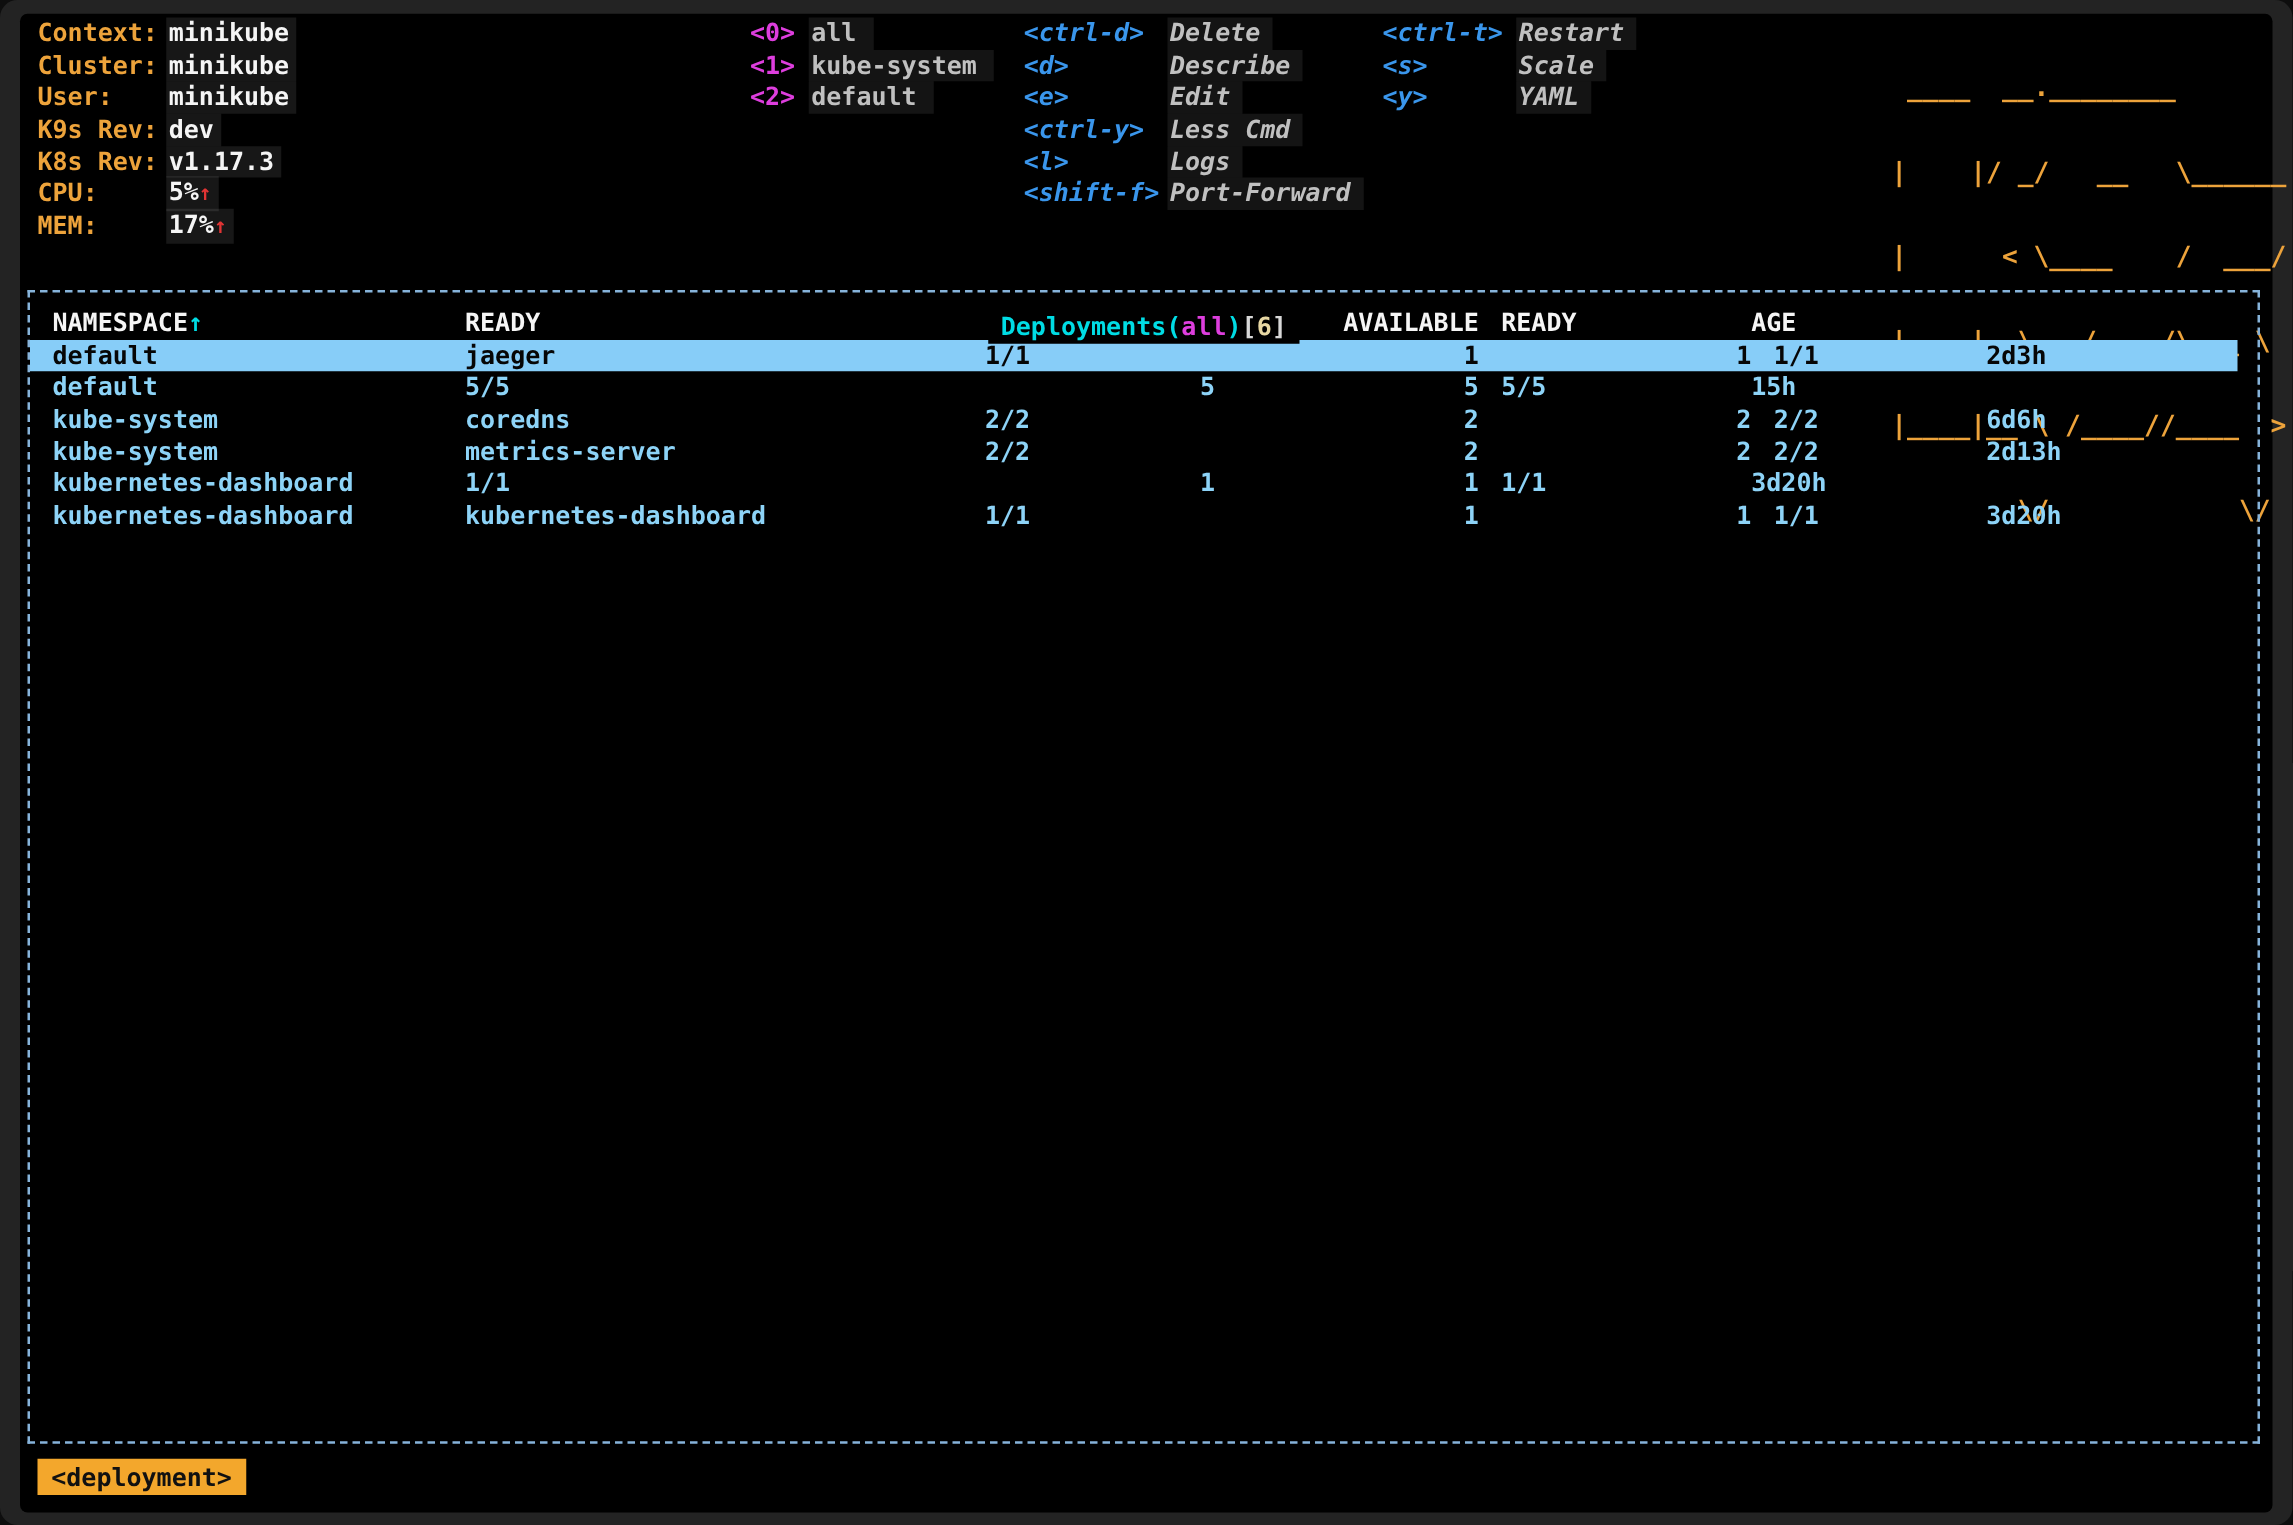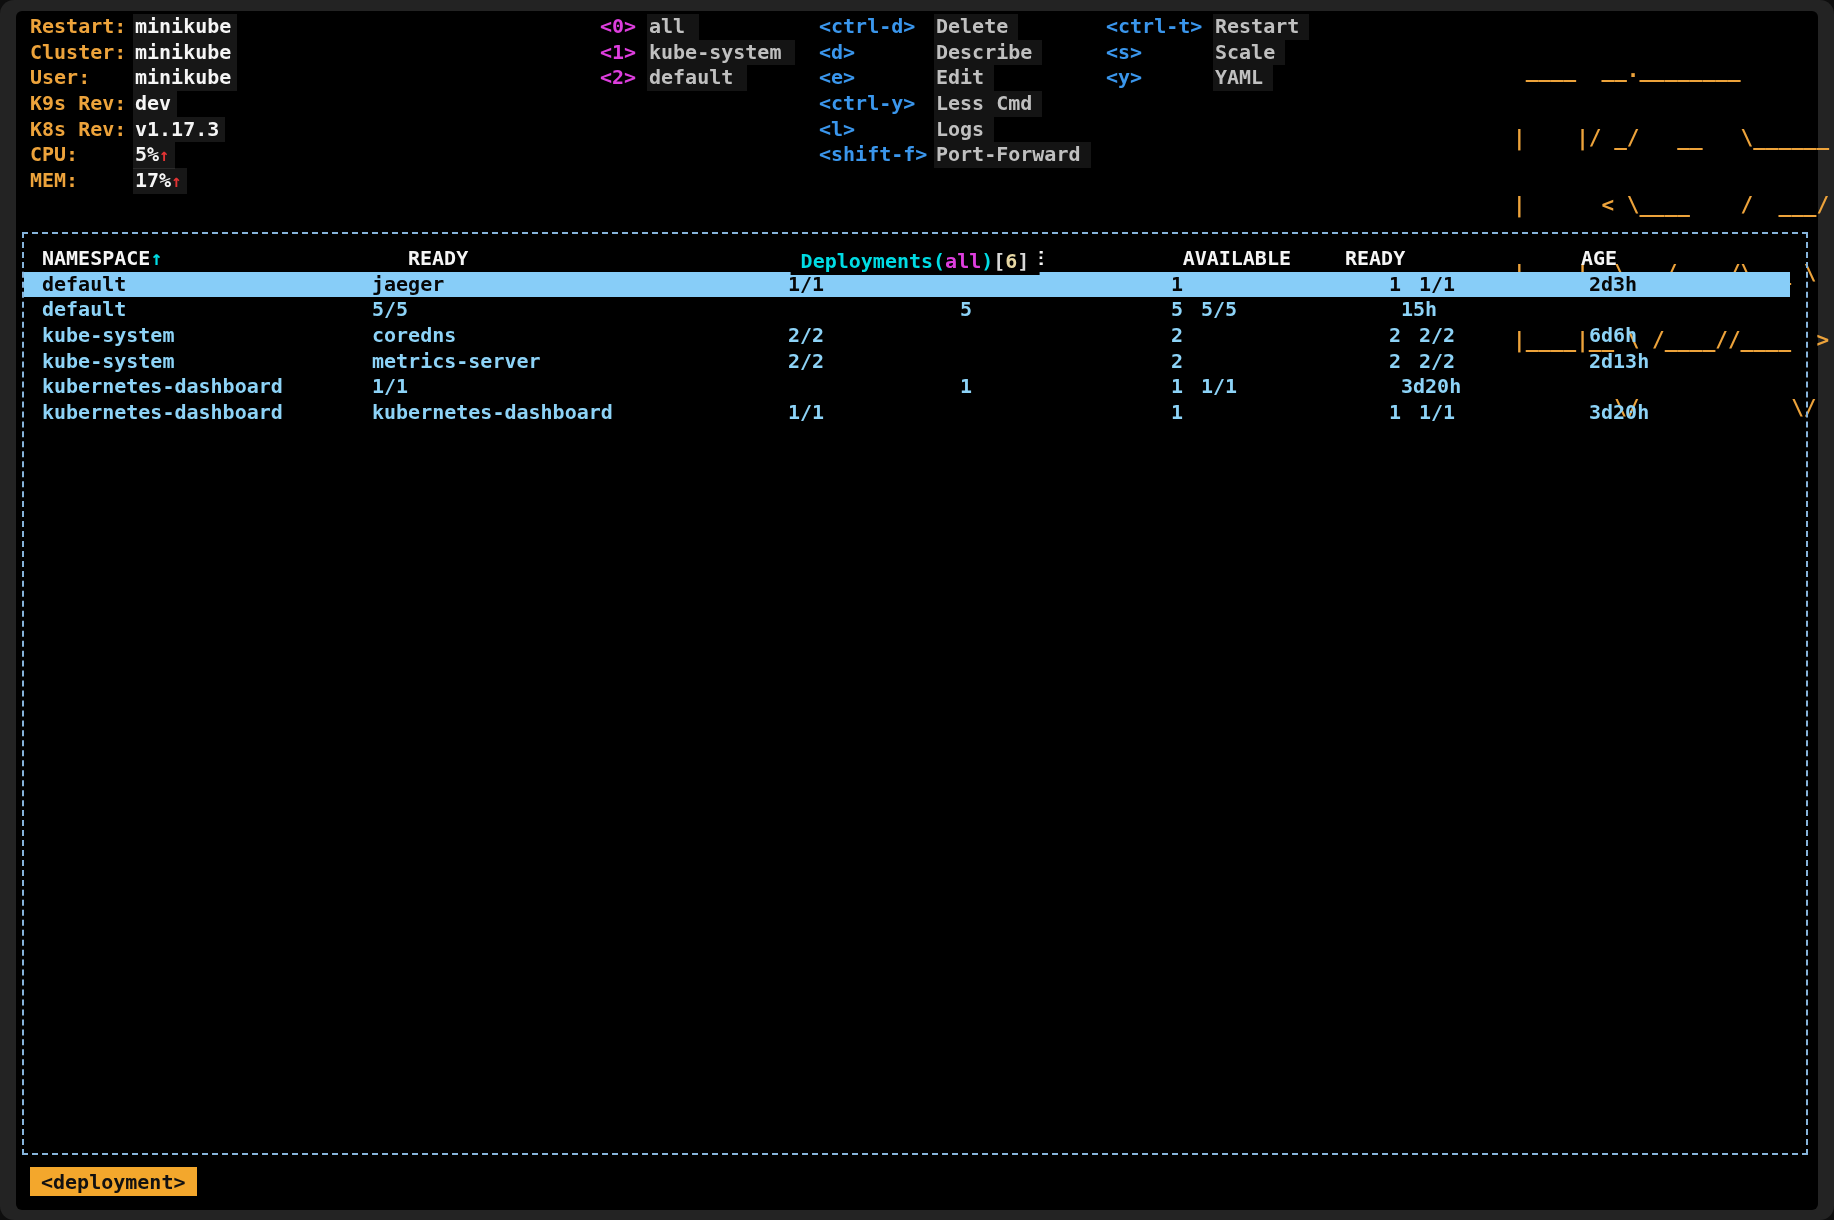--- a/index.html
+++ b/index.html
@@ -20,21 +20,21 @@
   .info-value{color:var(--white);background:rgba(255,255,255,.09);padding:0 6px 0 2px;}
   .info-trend{color:var(--red);font-size:17px;}
 
   .ns-hotkeys{position:absolute;left:600px;top:14px;line-height:25.7px;}
   .ns-row{display:flex;height:25.7px;align-items:center;}
   .ns-key{width:47px;color:var(--magenta);text-align:left;}
   .ns-label{color:var(--gray);background:rgba(255,255,255,.08);padding:0 14px 0 2px;}
 
   .menu1{position:absolute;left:819px;top:14px;line-height:25.7px;}
   .menu2{position:absolute;left:1106px;top:14px;line-height:25.7px;}
-  .menu-row{display:flex;height:25.7px;align-items:center;}
+  .menu-row{display:flex;height:25.7px;align-items:center;font-style:italic;}
   .menu1 .menu-key{width:115px;color:var(--blue);}
   .menu2 .menu-key{width:107px;color:var(--blue);}
   .menu-desc{color:var(--gray);background:rgba(255,255,255,.08);padding:0 10px 0 2px;}
 
   .logo{position:absolute;left:1513px;top:14px;color:var(--orange);
         font-size:21px;line-height:22.5px;white-space:pre;}
 
   
   .table-frame{position:absolute;left:22px;top:232px;width:1786px;height:923px;
                border:2px dashed var(--border);}
@@ -43,39 +43,39 @@
   .tt-res,.tt-paren{color:var(--cyan);}
   .tt-ns{color:var(--magenta);}
   .tt-br{color:#d8d8d8;}
   .tt-count{color:var(--sand);}
 
   .grid-row{display:grid;height:25.7px;line-height:25.7px;margin-right:16px;
             grid-template-columns:348px 416px 184px 211px 218px 188px 1fr;}
   .grid-row>div{overflow:hidden;white-space:nowrap;}
   .c-pad{padding-left:18px;}
   .c-right{text-align:right;}
-  .header-row{color:var(--white);margin-top:12px;gap:36px;}
+  .header-row{color:var(--white);margin-top:12px;}
   .sort-arrow{color:var(--cyan);}
   .body-rows .grid-row{color:var(--skyblue);}
   .body-rows .grid-row.selected{background:var(--selection);color:#060606;}
 
   
   .crumb{position:absolute;left:30px;top:1167px;height:29px;display:inline-flex;align-items:center;
          background:var(--badge);color:#111;padding:0 11px;}
 </style>
 </head>
 <body>
 
 <div class="window">
   <div class="terminal"></div>
 </div>
 
 <div class="info">
   <div class="info-row">
-      <span class="info-label">Restart:</span>
+      <span class="info-label">Context:</span>
       <span class="info-value">minikube</span>
     </div>
   <div class="info-row">
       <span class="info-label">Cluster:</span>
       <span class="info-value">minikube</span>
     </div>
   <div class="info-row">
       <span class="info-label">User:</span>
       <span class="info-value">minikube</span>
     </div>

